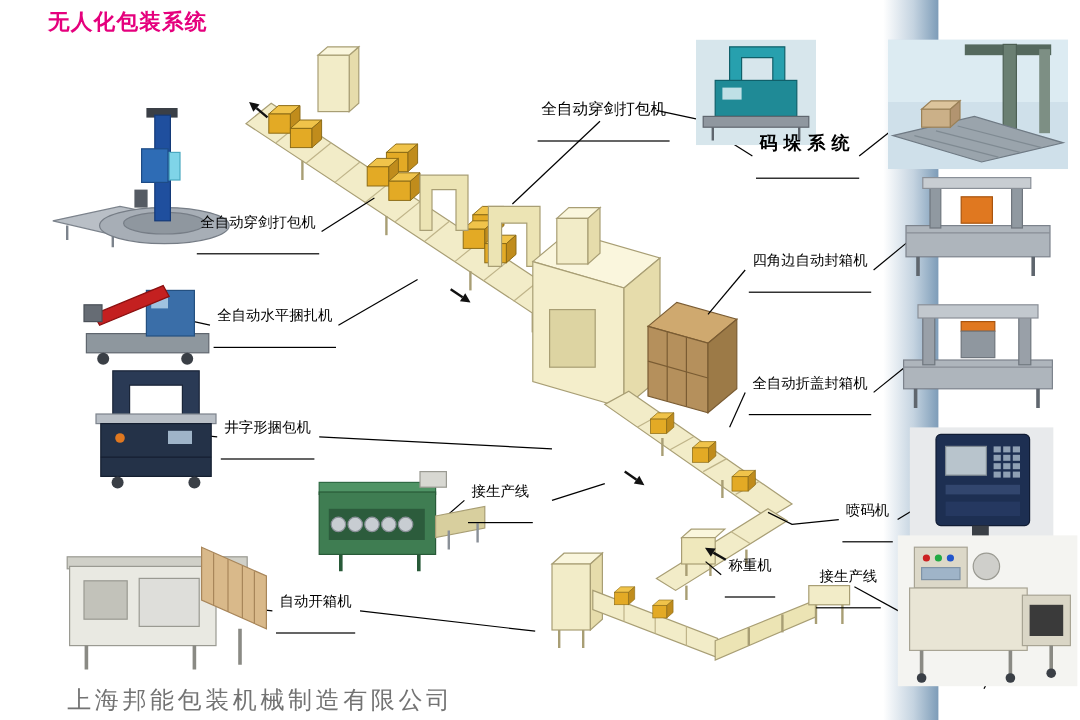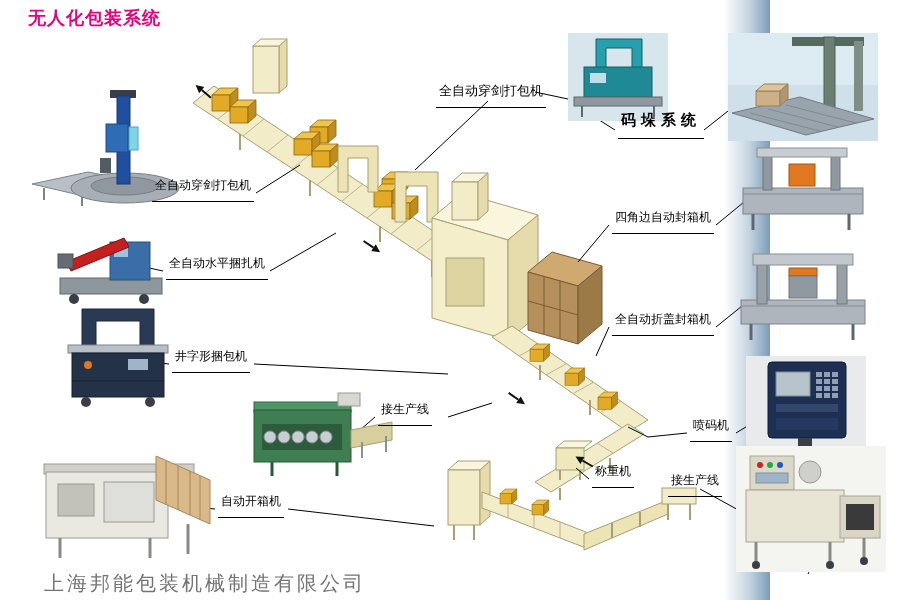--- a/index.html
+++ b/index.html
@@ -1,24 +1,24 @@
 <!DOCTYPE html>
 <html><head>
 <meta charset="utf-8">
 <style>
   *{margin:0;padding:0;box-sizing:border-box}
   html,body{width:900px;height:600px}
   body{position:relative;background:#fff;font-family:"Liberation Sans","DejaVu Sans",sans-serif;overflow:hidden}
-  .stage{position:absolute;left:0;top:0;width:770px;height:600px;background:#fff}
+  .stage{position:absolute;left:12px;top:0;width:770px;height:600px;background:#fff}
   .edge-gradient{position:absolute;top:0;right:0;width:46px;height:100%;
     background:linear-gradient(to right, rgba(138,168,194,0) 0%, rgba(138,168,194,.5) 55%, #7d9cb8 100%)}
   .title{position:absolute;left:28px;top:6px;font-size:18px;font-weight:bold;color:#e5007d;letter-spacing:1px}
   .watermark{position:absolute;left:44px;top:570px;font-size:20px;color:#737373;letter-spacing:3px}
   .lbl{position:absolute;font-size:12px;line-height:1.25;color:#000;border-bottom:1px solid #000;
-       padding:0 3px 8px;white-space:nowrap;background:transparent}
+       padding:0 3px 18px;white-space:nowrap;background:transparent}
   .lbl-md{font-size:13px}
   .lbl-lg{font-size:15px;font-weight:bold;letter-spacing:5px}
   .photo{position:absolute}
   .photo svg{display:block;width:100%;height:100%}
   #canvas{position:absolute;left:0;top:0}
 </style>
 </head>
 <body>
 
 <div class="stage">

